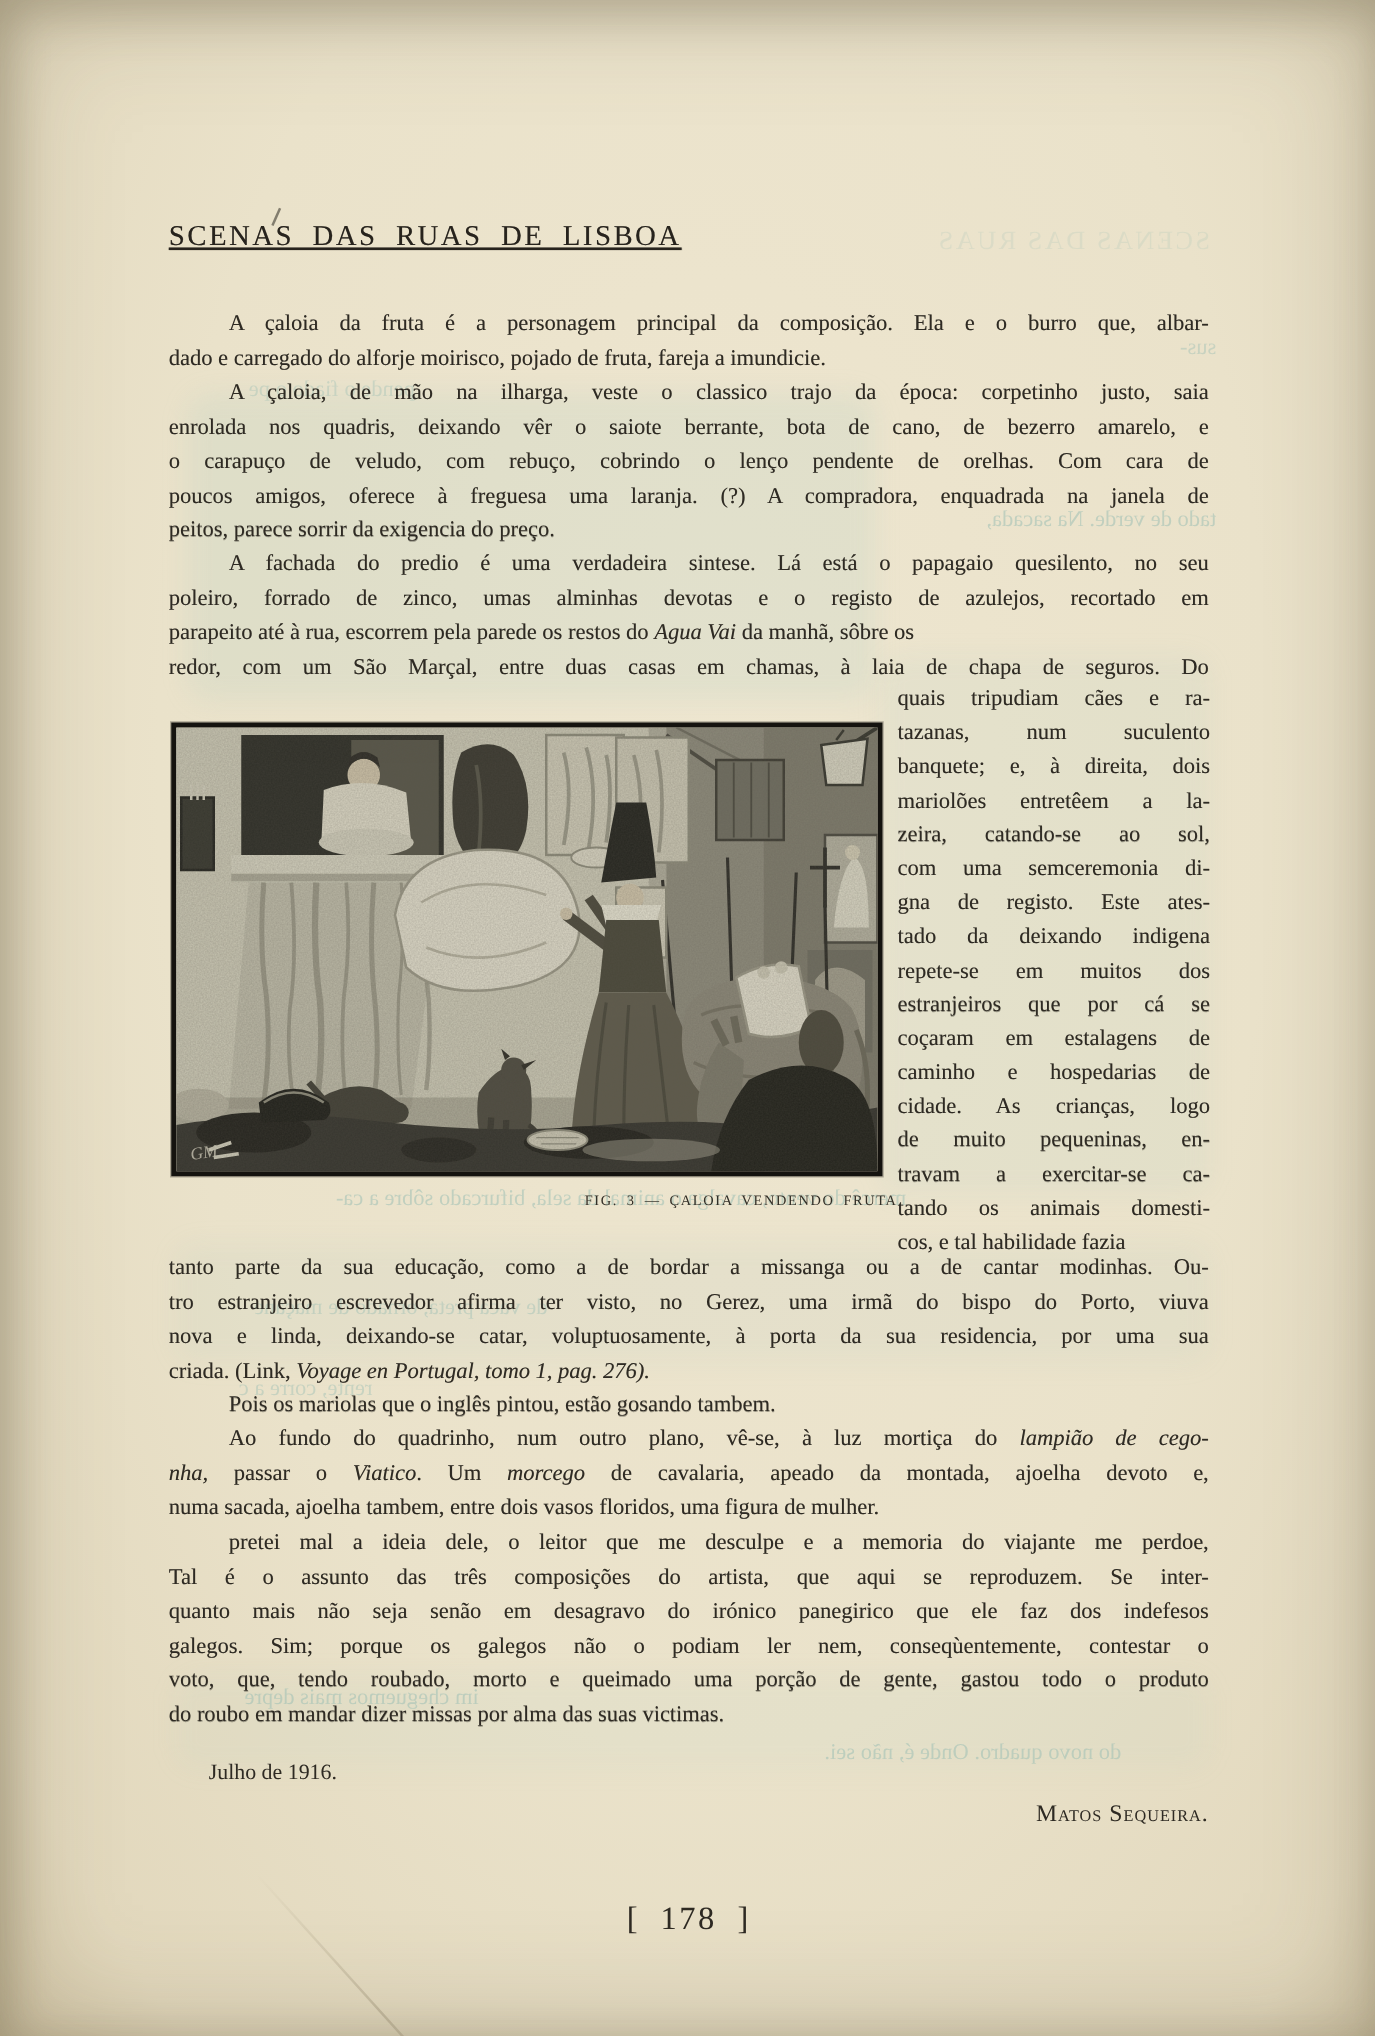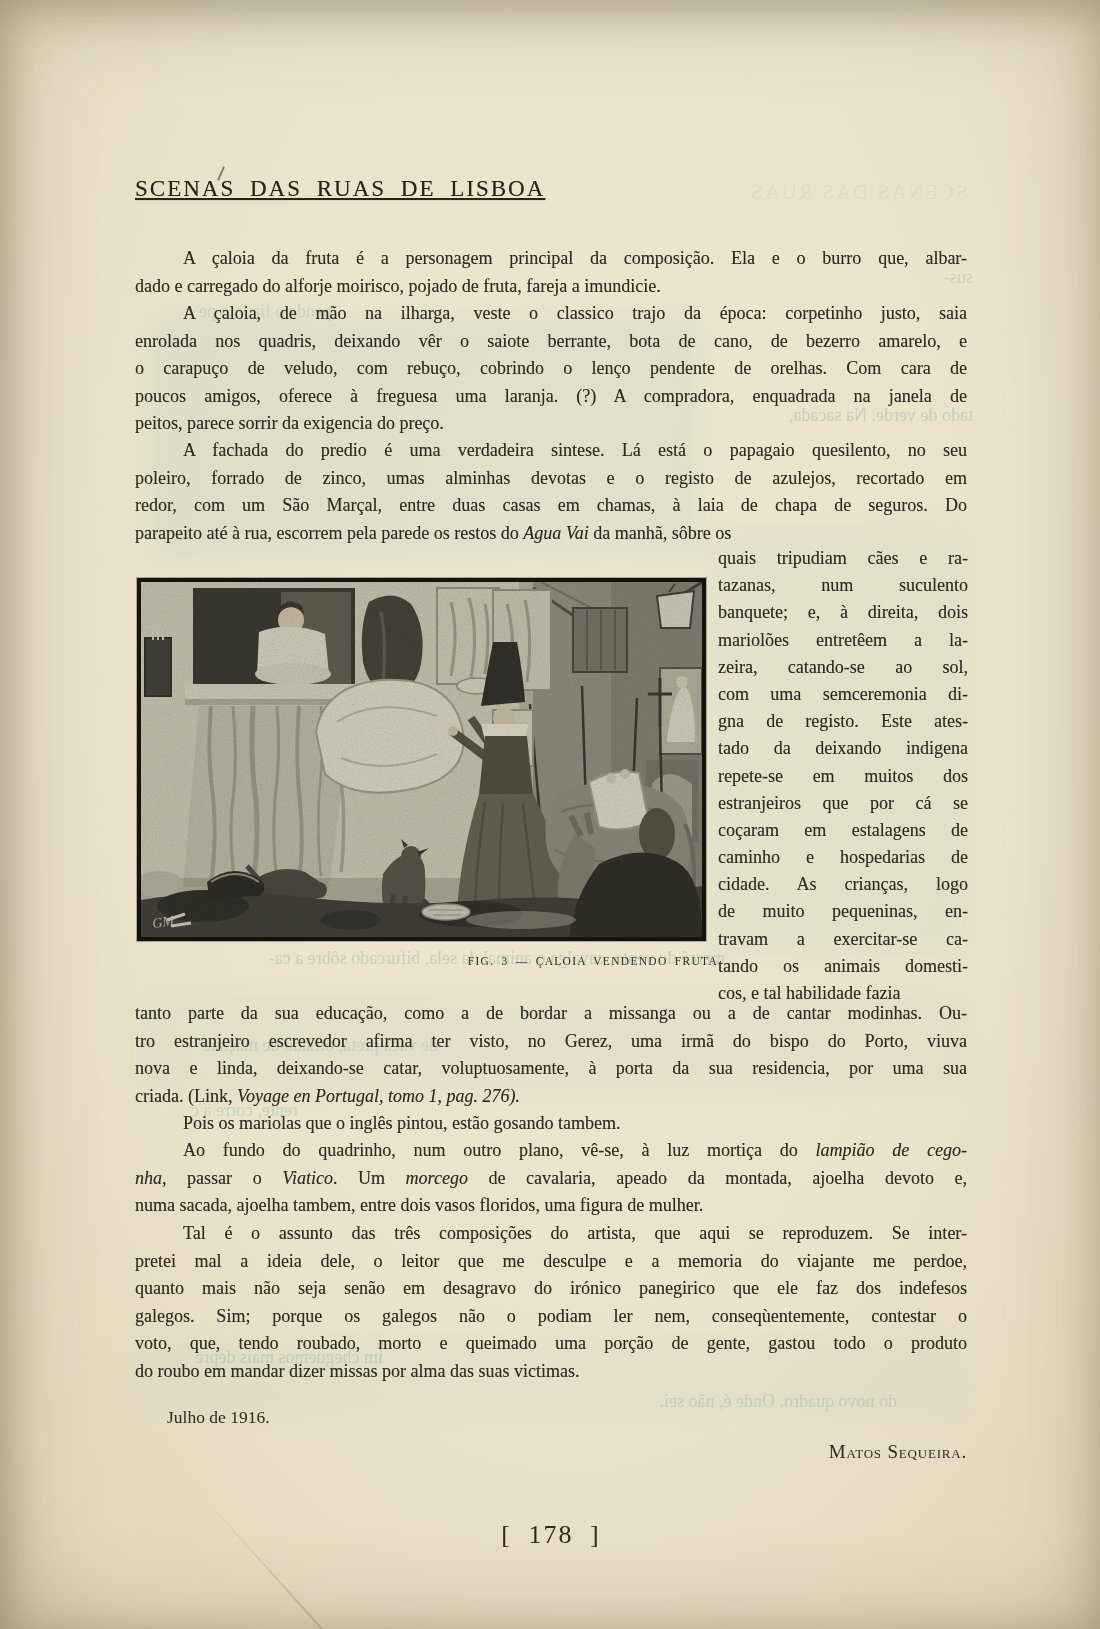--- a/index.html
+++ b/index.html
@@ -116,22 +116,22 @@
   <div class="para p2 indent">
       <div class="tline"><span>A çaloia, de mão na ilharga, veste o classico trajo da época: corpetinho justo, saia</span></div>
       <div class="tline"><span>enrolada nos quadris, deixando vêr o saiote berrante, bota de cano, de bezerro amarelo, e</span></div>
       <div class="tline"><span>o carapuço de veludo, com rebuço, cobrindo o lenço pendente de orelhas. Com cara de</span></div>
       <div class="tline"><span>poucos amigos, oferece à freguesa uma laranja. (?) A compradora, enquadrada na janela de</span></div>
       <div class="tline last"><span>peitos, parece sorrir da exigencia do preço.</span></div>
     </div>
   <div class="para p3 indent">
       <div class="tline"><span>A fachada do predio é uma verdadeira sintese. Lá está o papagaio quesilento, no seu</span></div>
       <div class="tline"><span>poleiro, forrado de zinco, umas alminhas devotas e o registo de azulejos, recortado em</span></div>
+      <div class="tline last"><span>parapeito até à rua, escorrem pela parede os restos do </span><i>Agua Vai</i><span> da manhã, sôbre os</span></div>
       <div class="tline"><span>redor, com um São Marçal, entre duas casas em chamas, à laia de chapa de seguros. Do</span></div>
-      <div class="tline last"><span>parapeito até à rua, escorrem pela parede os restos do </span><i>Agua Vai</i><span> da manhã, sôbre os</span></div>
     </div>
 
   <div class="figure">
     <svg width="561" height="355" viewBox="0 0 561 355" xmlns="http://www.w3.org/2000/svg">
       <defs>
         <filter id="grain" x="0" y="0" width="100%" height="100%">
           <feTurbulence type="fractalNoise" baseFrequency="0.8" numOctaves="2" result="n"></feTurbulence>
           <feColorMatrix in="n" type="matrix" values="0 0 0 0 0.11  0 0 0 0 0.10  0 0 0 0 0.08  0 0 0 0.5 0"></feColorMatrix>
         </filter>
       </defs>
@@ -326,22 +326,22 @@
     </div>
   <div class="para p5 indent">
       <div class="tline last"><span>Pois os mariolas que o inglês pintou, estão gosando tambem.</span></div>
     </div>
   <div class="para p6 indent">
       <div class="tline"><span>Ao fundo do quadrinho, num outro plano, vê-se, à luz mortiça do </span><i>lampião de cego-</i></div>
       <div class="tline"><i>nha,</i><span> passar o </span><i>Viatico</i><span>. Um </span><i>morcego</i><span> de cavalaria, apeado da montada, ajoelha devoto e,</span></div>
       <div class="tline last"><span>numa sacada, ajoelha tambem, entre dois vasos floridos, uma figura de mulher.</span></div>
     </div>
   <div class="para p7 indent">
+      <div class="tline"><span>pretei mal a ideia dele, o leitor que me desculpe e a memoria do viajante me perdoe,</span></div>
       <div class="tline"><span>Tal é o assunto das três composições do artista, que aqui se reproduzem. Se inter-</span></div>
-      <div class="tline"><span>pretei mal a ideia dele, o leitor que me desculpe e a memoria do viajante me perdoe,</span></div>
       <div class="tline"><span>quanto mais não seja senão em desagravo do irónico panegirico que ele faz dos indefesos</span></div>
       <div class="tline"><span>galegos. Sim; porque os galegos não o podiam ler nem, conseqùentemente, contestar o</span></div>
       <div class="tline"><span>voto, que, tendo roubado, morto e queimado uma porção de gente, gastou todo o produto</span></div>
       <div class="tline last"><span>do roubo em mandar dizer missas por alma das suas victimas.</span></div>
     </div>
 
   <div class="dateline">Julho de 1916.</div>
   <div class="signature">Matos Sequeira.</div>
   <div class="pagenum">[ 178 ]</div>
 

